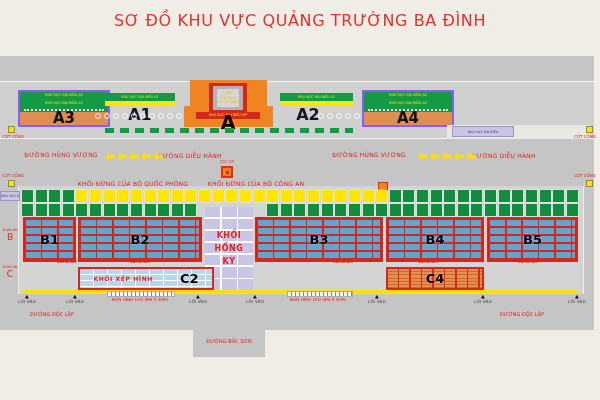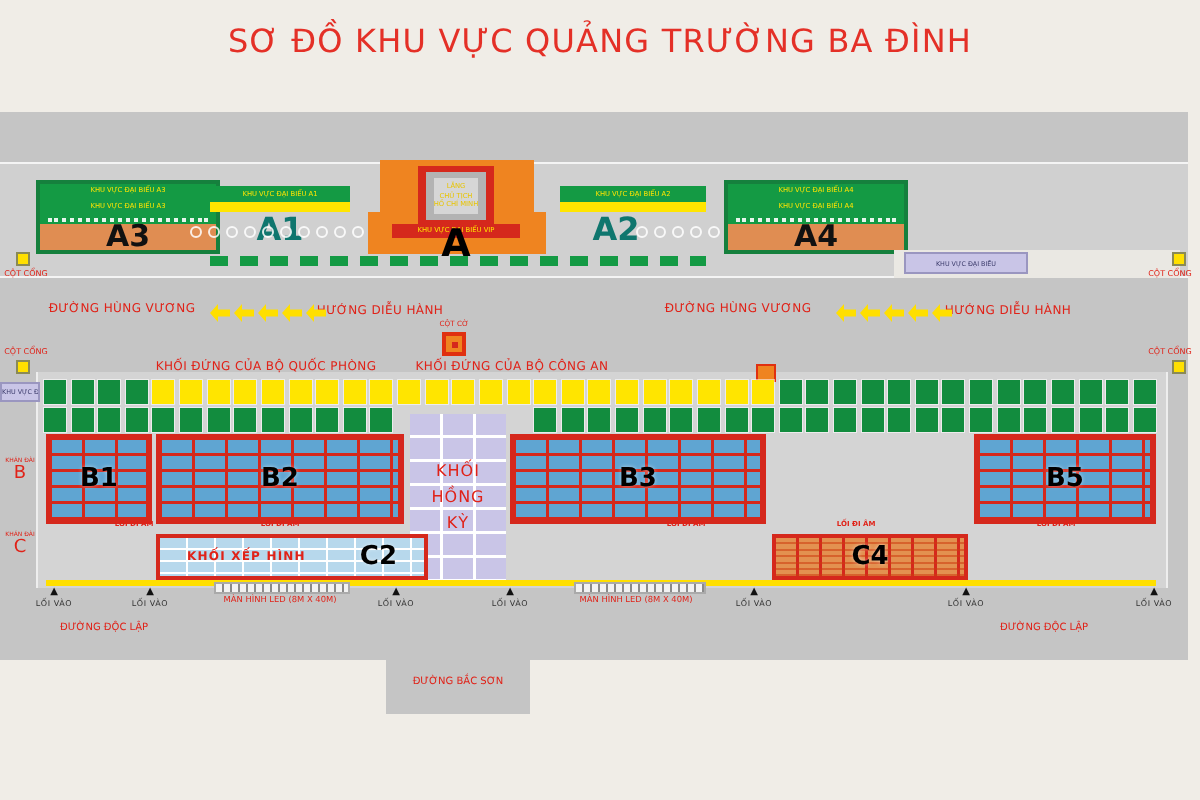--- a/index.html
+++ b/index.html
@@ -10,30 +10,30 @@
   .red{color:#e02218}
   .b{font-weight:normal}
   .title{left:0;top:11px;width:600px;font-size:16px;letter-spacing:.6px;color:#e43027}
   .subtitle{left:0;top:33px;width:600px;font-size:8.4px;color:#1a3fbf}
   .t6{font-size:6px;line-height:7px;letter-spacing:.2px}
   .t5{font-size:5px;line-height:6px}
   .t4{font-size:4px;line-height:5px}
   .micro{font-size:3.4px;line-height:4.4px;color:#ffe500;white-space:nowrap}
   .microd{font-size:3.2px;line-height:4px;color:#3a3a6a;white-space:nowrap;overflow:hidden}
   
-  .astand{top:90px;width:92px;height:37px;border:2px solid #15803d;display:flex;flex-direction:column;box-sizing:border-box}
+  .astand{top:90px;width:92px;height:37px;border:2px solid #8b5cf6;display:flex;flex-direction:column;box-sizing:border-box}
   .astand .gp{height:19px;background:#149a44;display:flex;flex-direction:column;align-items:center;justify-content:space-between;padding:1px 0}
   .dotline{width:92%;height:0;border-top:2px dotted rgba(255,255,255,.9)}
   .astand .op{flex:1;background:#e08d52;display:flex;align-items:center;justify-content:center}
   .alabel{font-size:15px;font-weight:bold;line-height:13px;color:#111}
   
   .abar{top:93px;height:13px}
   .abar .g{height:8px;background:#149a44;display:flex;align-items:center;justify-content:center}
   .abar .y{height:5px;background:#ffe500}
-  .biglabel{font-size:16px;font-weight:bold;color:#0f766e}
+  .biglabel{font-size:16px;font-weight:bold;color:#0f172a}
   .sq{width:11px;height:12px;box-shadow:0 0 0 .5px rgba(255,255,255,.55)}
   .arrow{top:152px;width:10px;height:9px;background:#ffdf00;
          clip-path:polygon(0 50%,40% 0,40% 30%,100% 30%,100% 70%,40% 70%,40% 100%)}
   .circ{width:4px;height:4px;border:1px solid rgba(255,255,255,.85);border-radius:50%}
   .bblock{top:217px;height:45px;border:3px solid #d5281c;box-sizing:border-box;background-color:#5fa5d2;
     background-image:repeating-linear-gradient(90deg,transparent 0 15px,#d5281c 15px 16.5px),
                      repeating-linear-gradient(180deg,transparent 0 6.5px,#d5281c 6.5px 8px);
     display:flex;align-items:center;justify-content:center}
   .blabel{font-size:13px;font-weight:bold;color:#000;text-shadow:0 0 2px rgba(255,255,255,.5)}
   .cblock{top:267px;height:23px;border:2px solid #d5281c;box-sizing:border-box;background-color:#e39150;
@@ -42,21 +42,21 @@
     display:flex;align-items:center;justify-content:center}
   .xhblock{top:267px;height:23px;border:2px solid #d5281c;box-sizing:border-box;background-color:#b7d8ec;
     background-image:repeating-linear-gradient(90deg,transparent 0 13px,#fff 13px 14px),
                      repeating-linear-gradient(180deg,transparent 0 5px,#fff 5px 6px);
     display:flex;align-items:center;justify-content:space-around}
   .xhtext{color:#e02218;font-weight:bold;font-size:6px;letter-spacing:.6px;white-space:nowrap}
   .hongky{left:205px;top:207px;width:48px;height:84px;background-color:#c9c5e7;
     background-image:repeating-linear-gradient(90deg,transparent 0 15px,#fff 15px 16.5px),
                      repeating-linear-gradient(180deg,transparent 0 10.5px,#fff 10.5px 12px);
     display:flex;flex-direction:column;align-items:center;justify-content:center;gap:5px}
-  .hk{color:#e02218;font-weight:normal;font-size:8px;line-height:8px;letter-spacing:.5px}
+  .hk{color:#e02218;font-weight:bold;font-size:8px;line-height:8px;letter-spacing:.5px}
   .up{top:260px;width:40px;text-align:center;font-size:3.5px;color:#e02218;font-weight:bold}
   .entry{top:294px;width:34px;text-align:center;color:#222}
   .entry .tri{font-size:5px;line-height:5px;color:#111}
   .entry .lbl{font-size:4px;line-height:5px;letter-spacing:.3px;color:#333}
   .gatesq{width:7px;height:7px;background:#ffe000;border:1px solid #8a8a55;box-sizing:border-box}
   .lavbox{background:#c9c5e7;border:1px solid #9a96c0;box-sizing:border-box;display:flex;align-items:center;justify-content:center}
   .ledstrip{height:4px;background:repeating-linear-gradient(90deg,#f2f2f2 0 3px,#8a8a8a 3px 4px);border:1px solid #aaa}
   .dashstrip{background:repeating-linear-gradient(90deg,#149a44 0 9px,transparent 9px 15px)}
 </style>
 </head>
@@ -285,20 +285,23 @@
     <div class="abs circ" style="left: 354px; top: 113px;"></div>
     <div class="abs bblock" style="left: 23px; width: 53px;">
       <span class="blabel">B1</span>
     </div>
     <div class="abs bblock" style="left: 78px; width: 124px;">
       <span class="blabel">B2</span>
     </div>
     <div class="abs bblock" style="left: 255px; width: 128px;">
       <span class="blabel">B3</span>
     </div>
+    <div class="abs bblock" style="left: 386px; width: 98px;">
+      <span class="blabel">B4</span>
+    </div>
     <div class="abs bblock" style="left: 487px; width: 91px;">
       <span class="blabel">B5</span>
     </div>
     <div class="abs xhblock" style="left: 78px; width: 136px;">
       <span class="xhtext">KHỐI XẾP HÌNH</span>
       <span class="blabel">C2</span>
     </div>
     <div class="abs cblock" style="left: 386px; width: 98px;">
       <span class="blabel">C4</span>
     </div>

